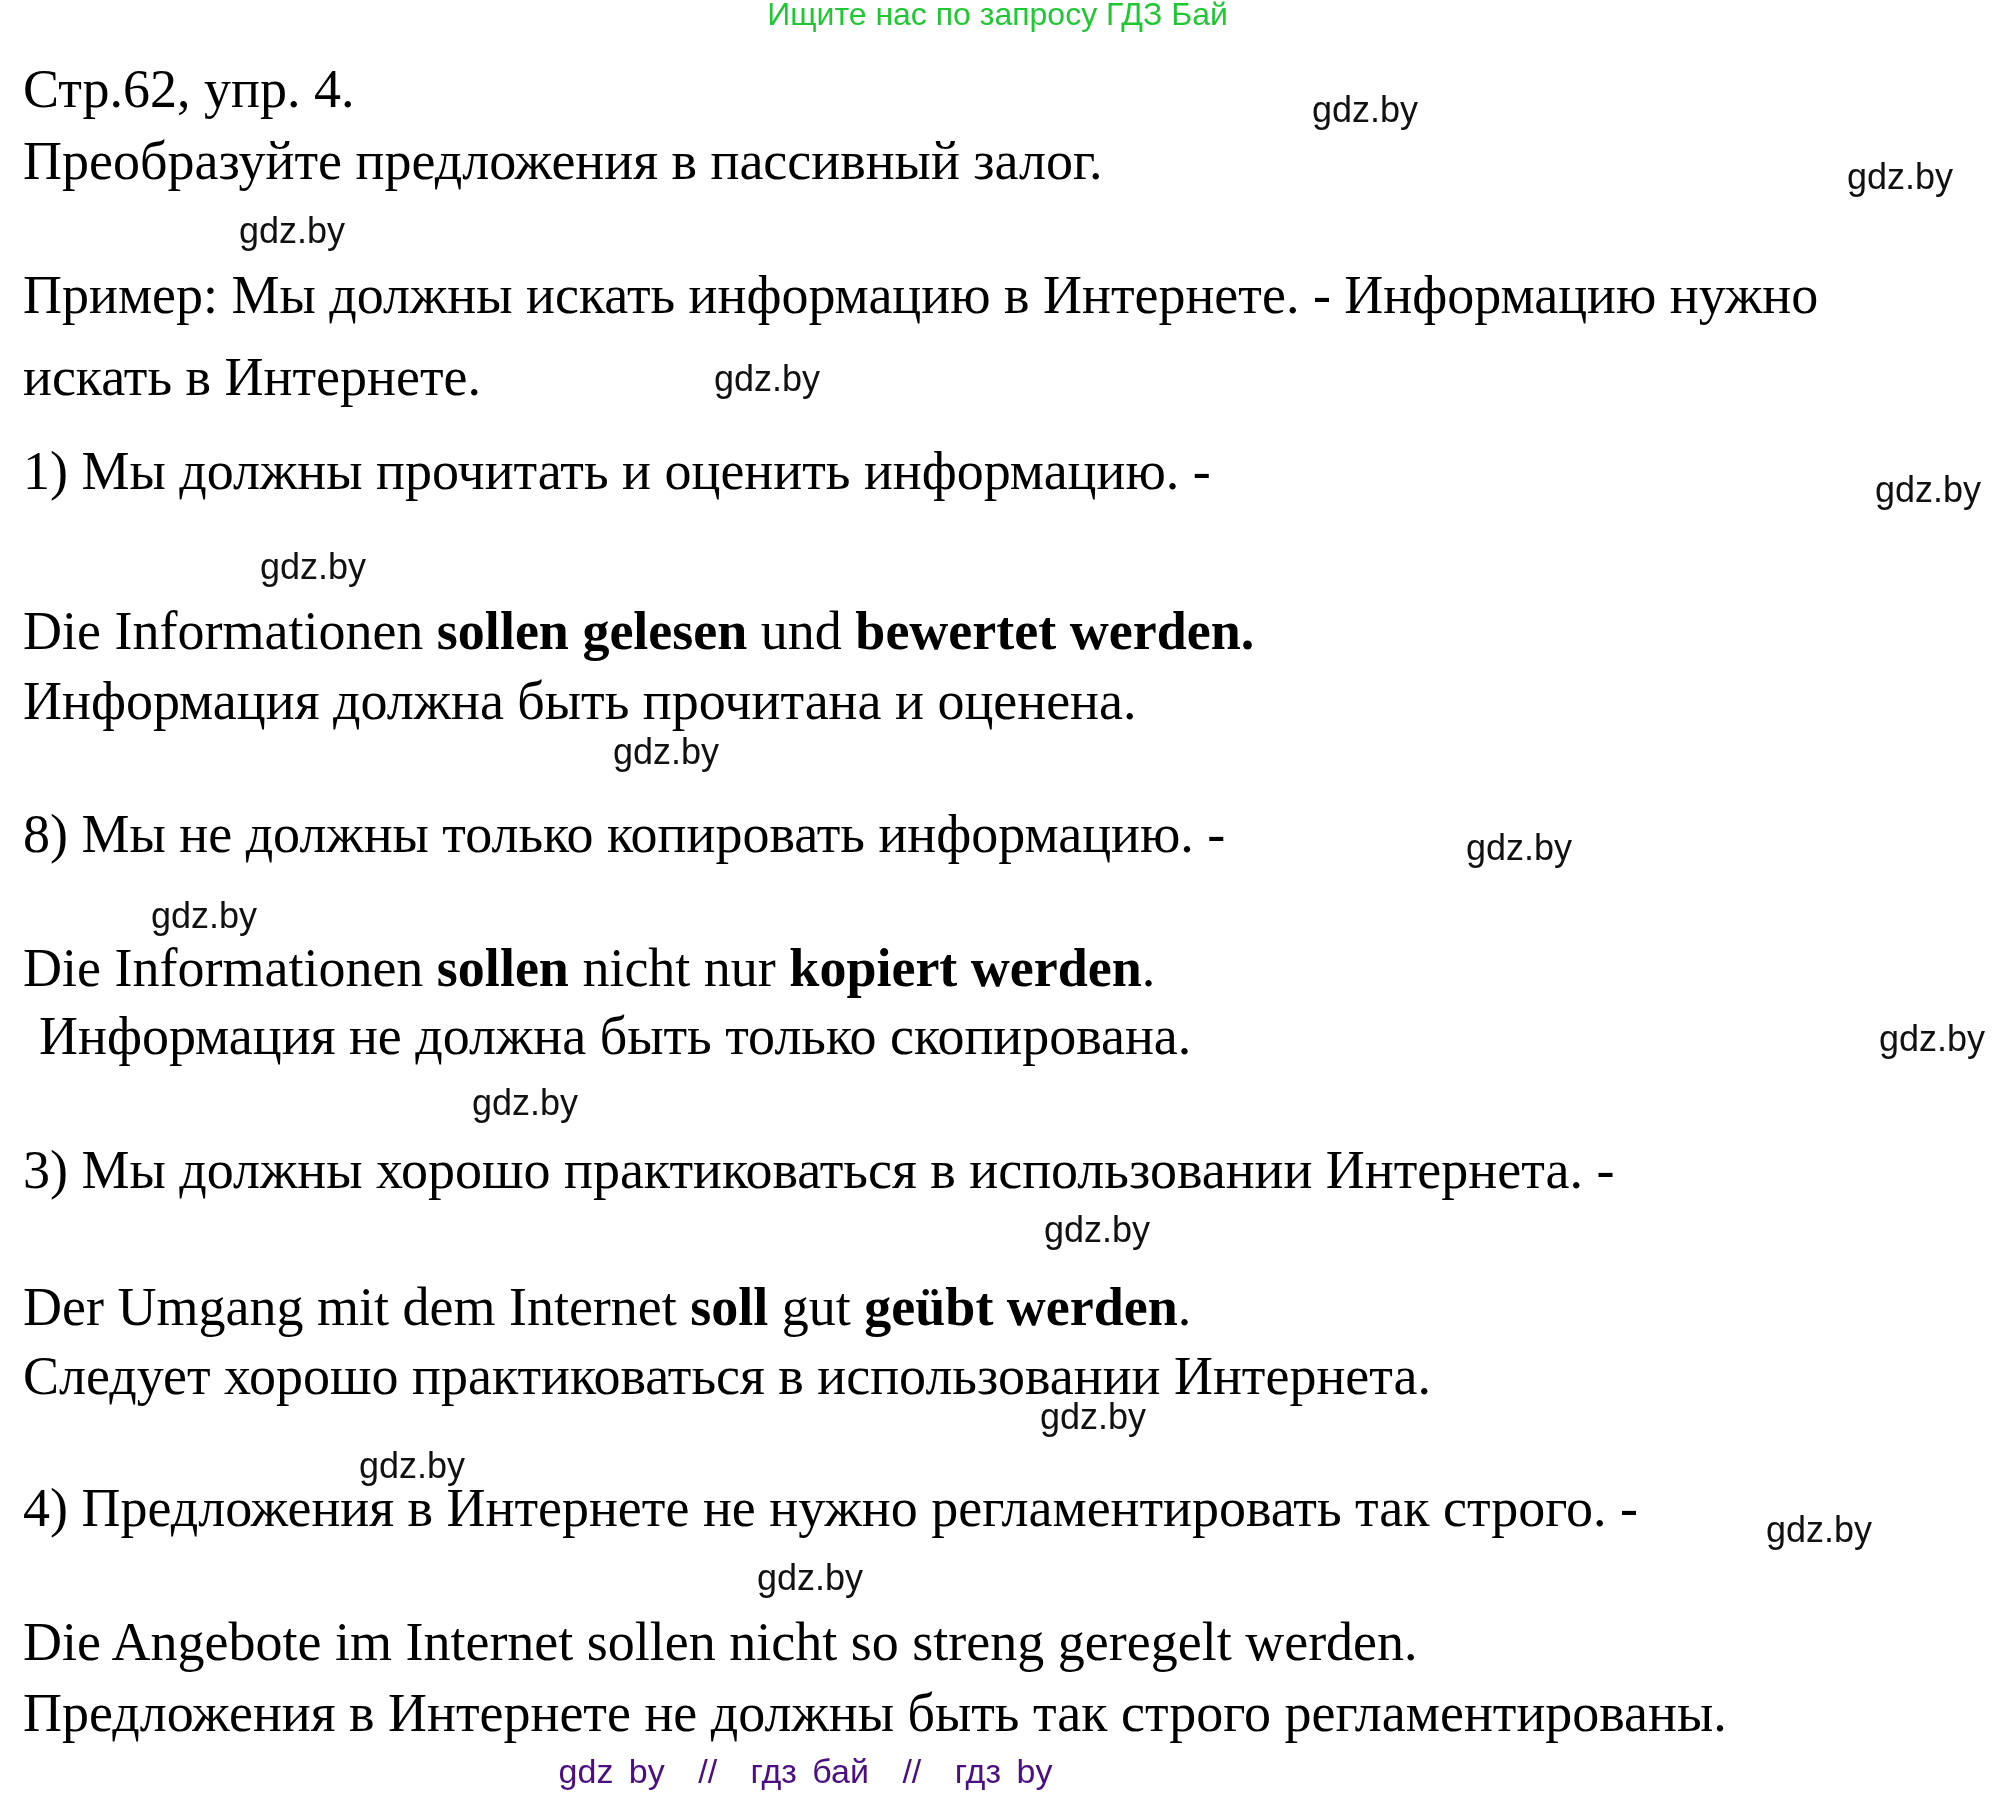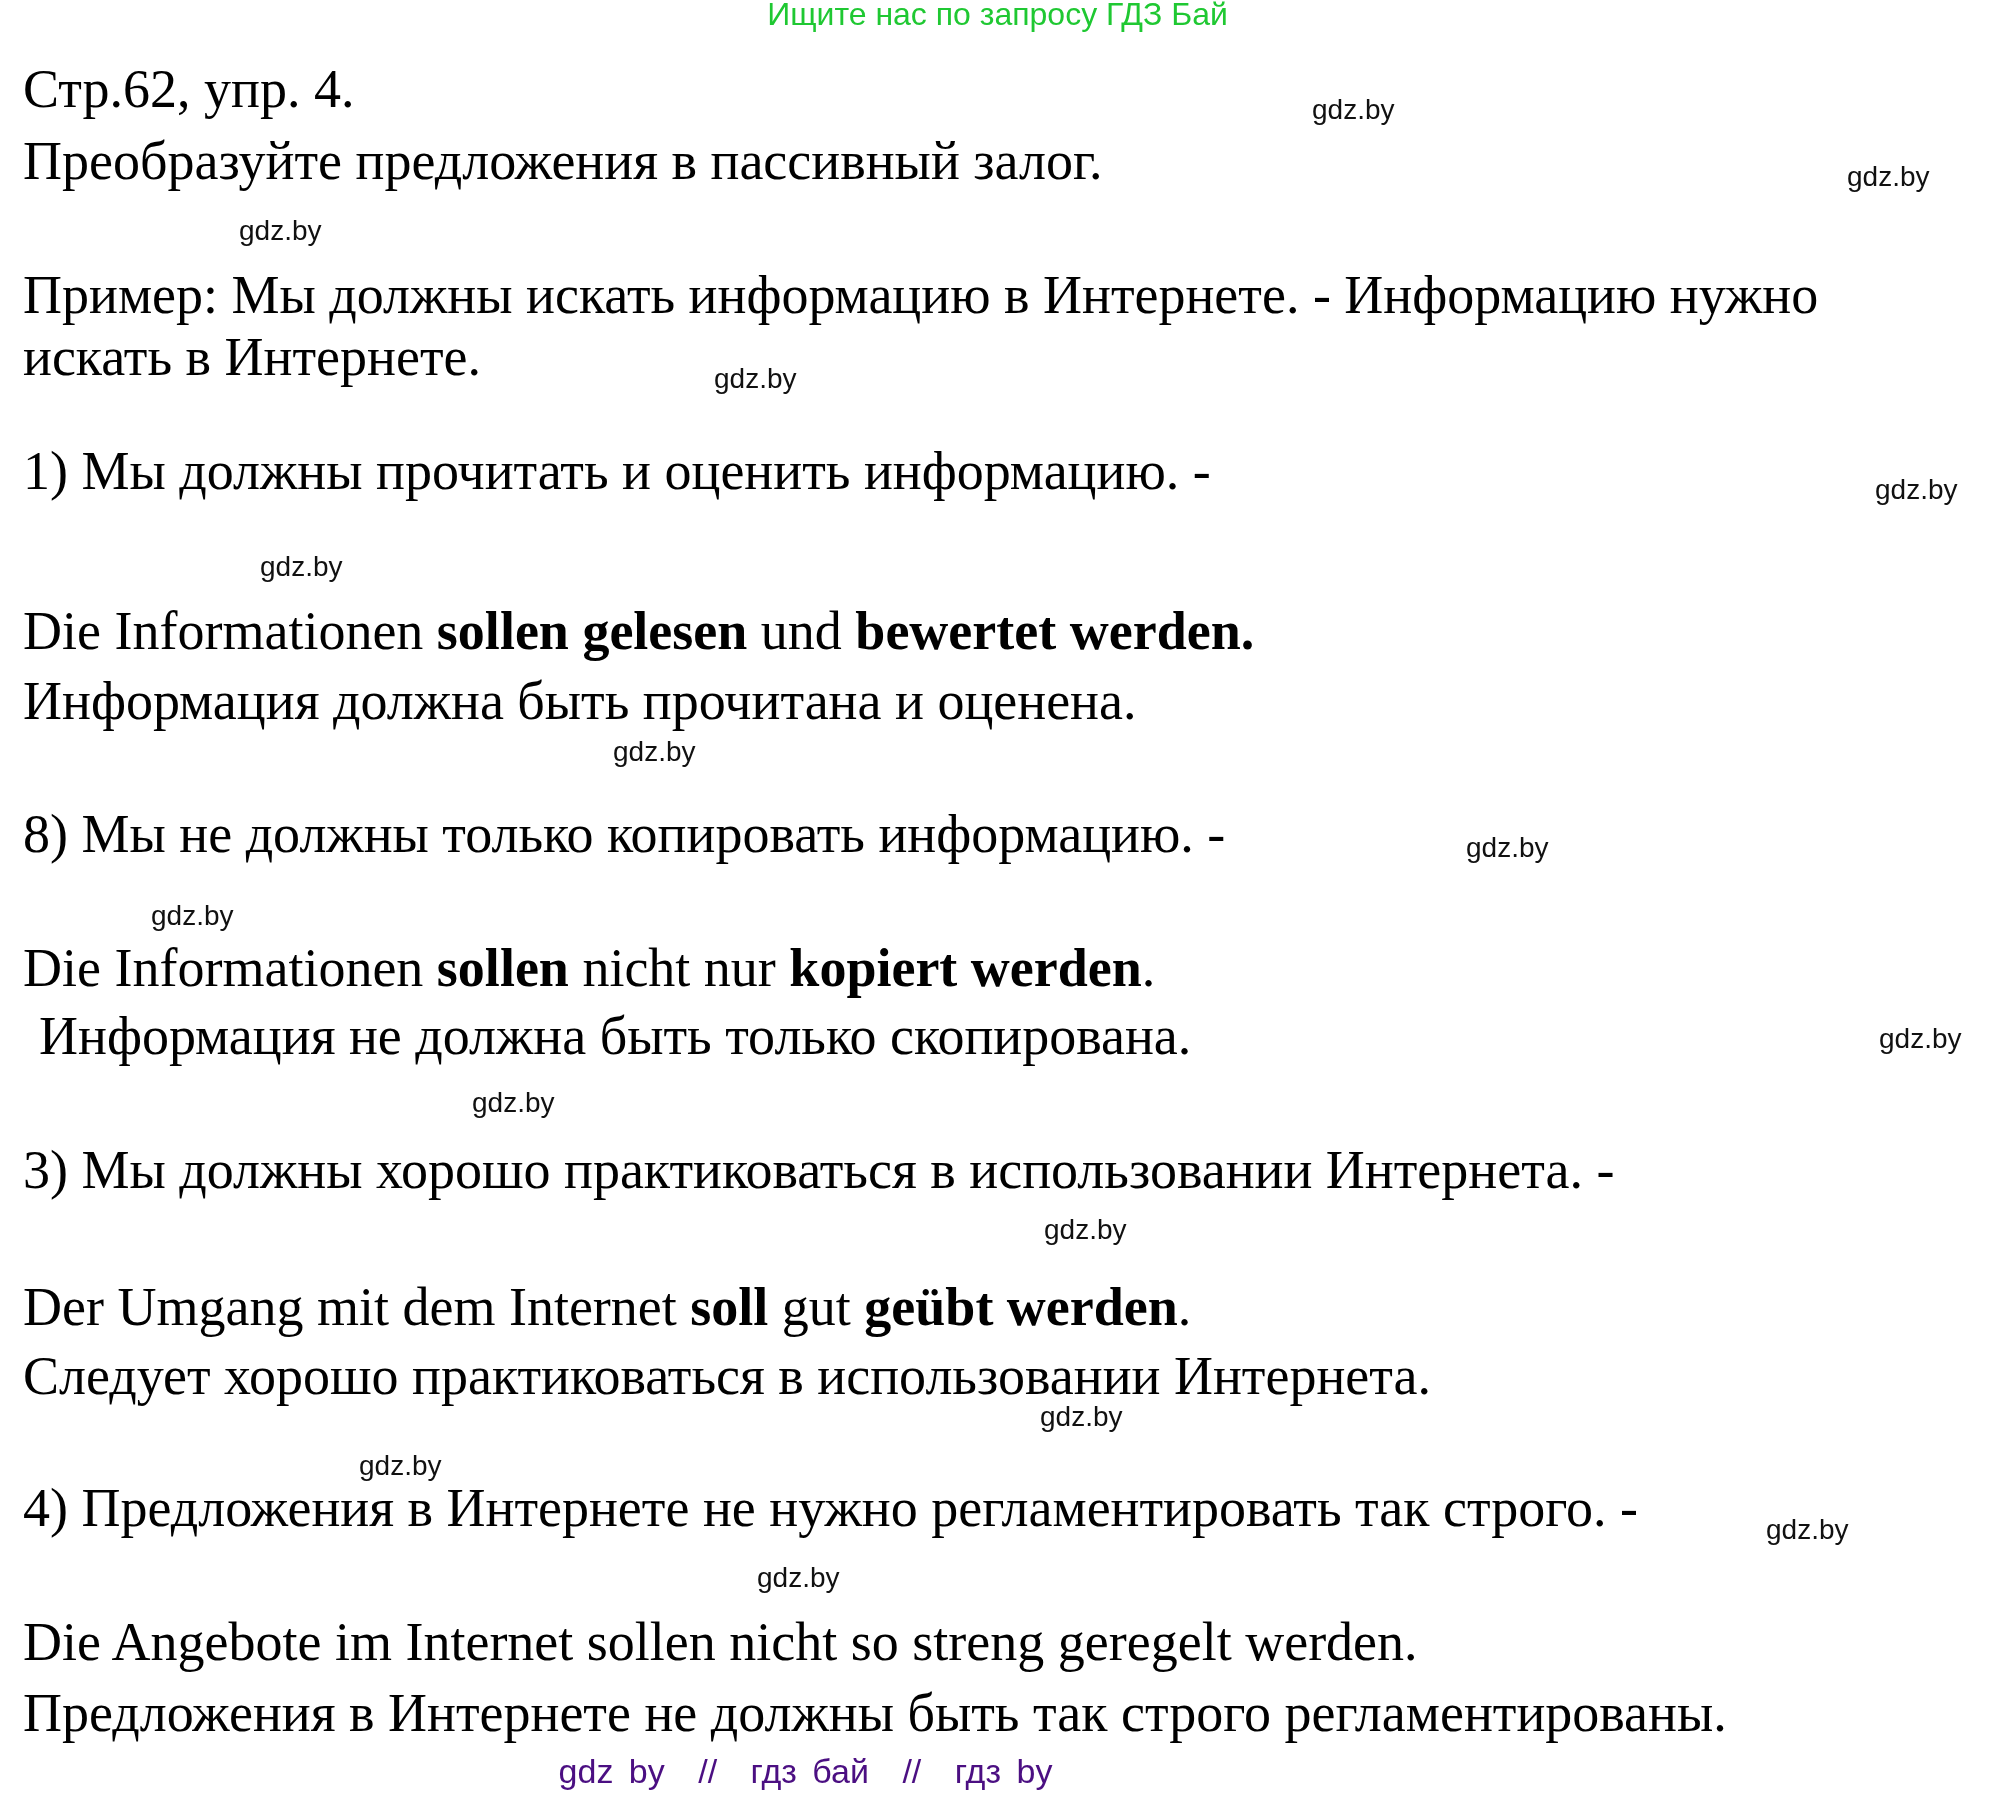--- a/index.html
+++ b/index.html
@@ -1,33 +1,33 @@
 <!DOCTYPE html>
 <html><head>
 <meta charset="utf-8">
 <style>
   html, body { margin:0; padding:0; background:#ffffff; }
   body { width:1995px; height:1800px; position:relative; overflow:hidden; }
   .abs { position:absolute; white-space:nowrap; }
   .header-ad { left:0; width:1995px; top:-4px; text-align:center; font-family:"Liberation Sans", sans-serif; font-size:32px; color:#1fc832; }
   .line { left:23px; font-family:"Liberation Serif", serif; font-size:54px; color:#000; line-height:62px; }
   .line b { font-weight:bold; }
-  .wm { font-family:"Liberation Sans", sans-serif; font-size:28px; color:#111; line-height:32px; }
+  .wm { font-family:"Liberation Sans", sans-serif; font-size:36px; color:#111; line-height:32px; }
   .footer { left:0; width:1611px; top:1752px; text-align:center; font-family:"Liberation Sans", sans-serif; font-size:34px; color:#4b0f82; word-spacing:6px; }
   .footer .sep { margin:0 18px; }
 </style>
 </head>
 <body>
 
 <div class="abs header-ad">Ищите нас по запросу ГДЗ Бай</div>
 
 <div class="abs line" style="top:58px;">Стр.62, упр. 4.</div>
 <div class="abs line" style="top:130px;">Преобразуйте предложения в пассивный залог.</div>
 <div class="abs line" style="top:264px;font-family:Liberation Serif, serif;">Пример: Мы должны искать информацию в Интернете. - Информацию нужно</div>
-<div class="abs line" style="top:326px;">искать в Интернете.</div>
+<div class="abs line" style="top:346px;">искать в Интернете.</div>
 
 <div class="abs line" style="top:440px;">1) Мы должны прочитать и оценить информацию. -</div>
 <div class="abs line" style="top:600px;"><span>Die Informationen </span><b>sollen gelesen</b><span> und </span><b>bewertet werden.</b></div>
 <div class="abs line" style="top:670px;">Информация должна быть прочитана и оценена.</div>
 
 <div class="abs line" style="top:803px;">8) Мы не должны только копировать информацию. -</div>
 <div class="abs line" style="top:937px;"><span>Die Informationen </span><b>sollen</b><span> nicht nur </span><b>kopiert werden</b><span>.</span></div>
 <div class="abs line" style="top:1005px;margin-left:16px;">Информация не должна быть только скопирована.</div>
 
 <div class="abs line" style="top:1139px;">3) Мы должны хорошо практиковаться в использовании Интернета. -</div>

